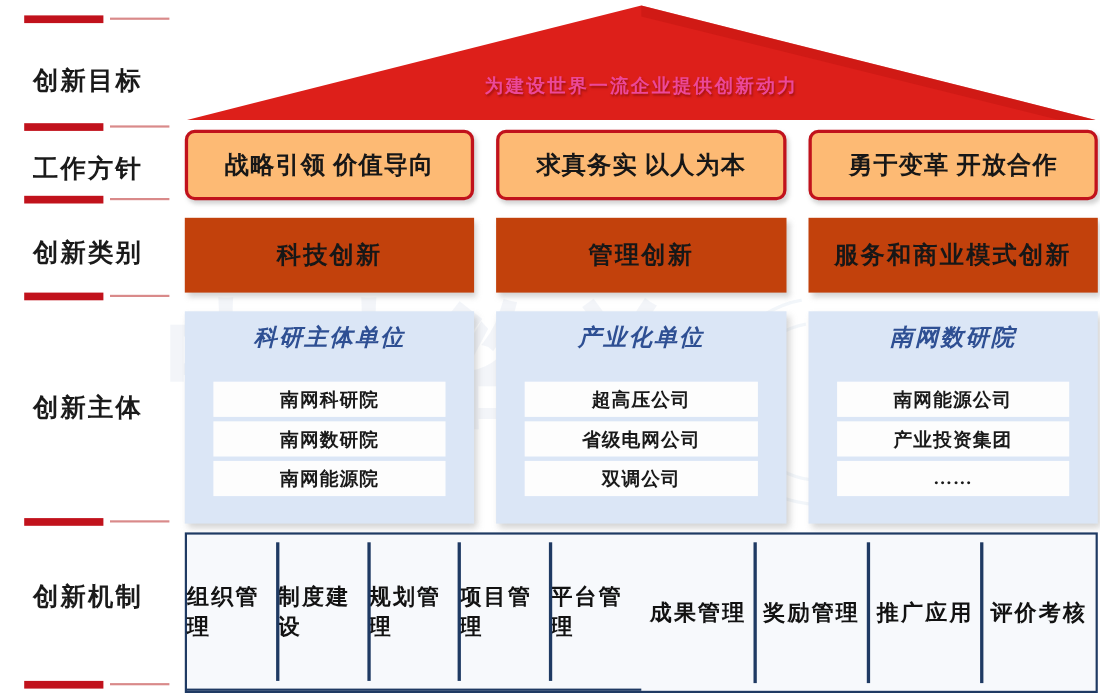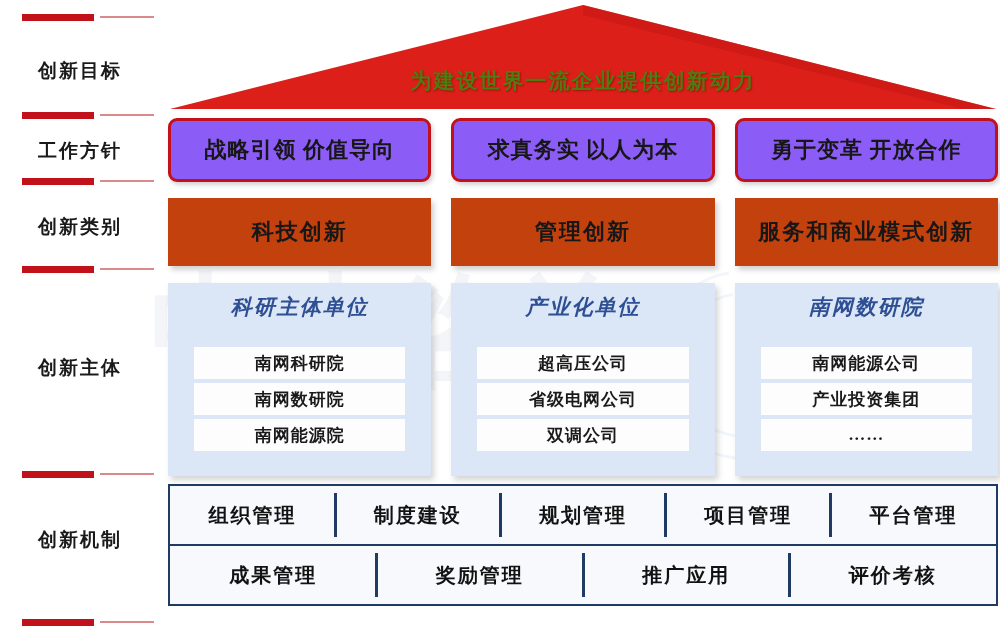--- a/index.html
+++ b/index.html
@@ -73,62 +73,62 @@
     background: #c1121c;
   }
   .divider .seg-thin {
     position: absolute; left: 78px; top: 2px;
     width: 54px; height: 2px;
     background: #d98a8a;
   }
   .rail-label {
     position: absolute; left: 0; width: 160px;
     text-align: center;
-    font-size: 19px;
+    font-size: 23px;
     color: #1a1a1a;
     font-weight: 600;
     letter-spacing: 2px;
     font-family: "Liberation Serif", serif;
   }
 
   
   .roof {
     position: absolute;
     left: 168px; top: 3px;
     width: 830px; height: 108px;
     z-index: 2;
   }
   .roof svg { display: block; }
   .roof-title {
     position: absolute;
     left: 0; top: 64px;
     width: 830px;
     text-align: center;
-    color: #4d7c0f;
-    font-size: 21px;
+    color: #ec4899;
+    font-size: 17px;
     font-weight: 700;
     letter-spacing: 2px;
     text-shadow: 1px 1px 2px rgba(90,0,0,.45);
   }
 
   
   .cols {
     position: absolute;
     left: 168px; top: 118px;
     width: 830px;
     z-index: 3;
     display: flex;
     gap: 20px;
   }
   .col { flex: 1 1 0; display: flex; flex-direction: column; }
 
   
   .policy {
     height: 64px;
-    background: #8b5cf6;
+    background: #fdba74;
     border: 3px solid #c1121c;
     border-radius: 9px;
     display: flex; align-items: center; justify-content: center;
     font-size: 22px; font-weight: 700; color: #171717;
     letter-spacing: 1px;
     box-shadow: 2px 3px 4px rgba(130,130,130,.35);
   }
 
   
   .category {
@@ -165,25 +165,25 @@
     height: 32px;
     display: flex; align-items: center; justify-content: center;
     font-size: 17px; color: #1a1a1a; font-weight: 600;
     letter-spacing: 1px;
   }
 
   
   .mech {
     position: absolute;
     left: 168px; top: 484px;
-    width: 830px; height: 122px;
+    width: 830px; height: 146px;
     z-index: 3;
     border: 2.5px solid #1f3a63;
     background: #f7f9fc;
-    display: flex; flex-direction: column;
+    display: flex; flex-direction: row;
   }
   .mech-row {
     flex: 1 1 0;
     display: flex;
     position: relative;
   }
   .mech-row:first-child { border-bottom: 2.5px solid #1f3a63; }
   .mech-cell {
     flex: 1 1 0;
     display: flex; align-items: center; justify-content: center;

